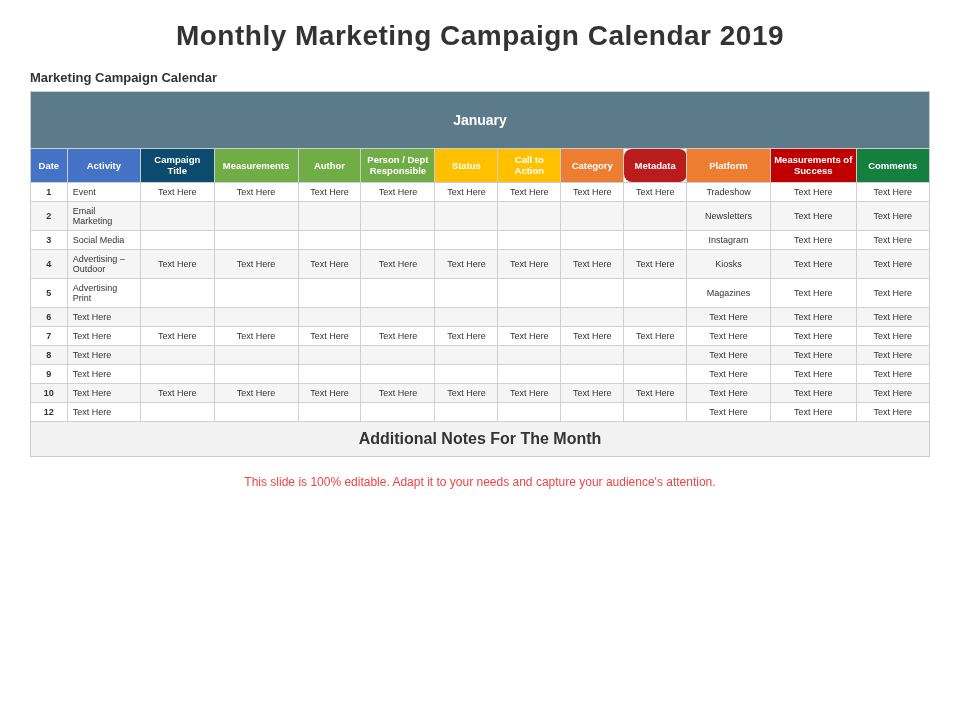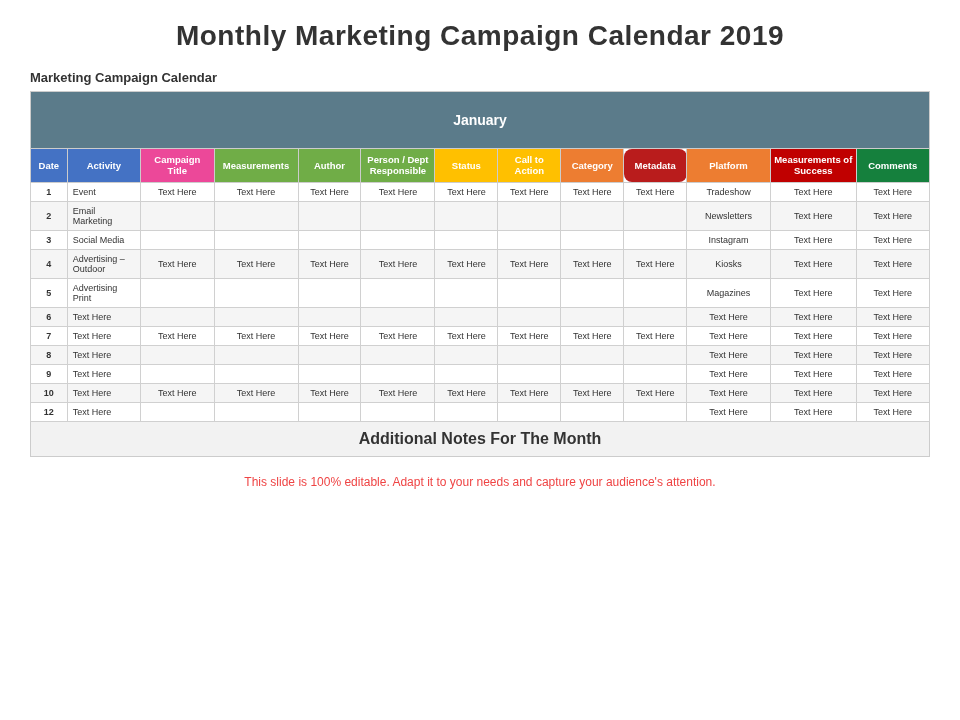--- a/index.html
+++ b/index.html
@@ -42,21 +42,21 @@
       text-align: center;
       font-weight: bold;
       font-size: 9.5px;
       padding: 5px 3px;
       border: 1px solid #ccc;
       vertical-align: middle;
       line-height: 1.2;
     }
     .col-date       { background: #4472c4; color: #fff; }
     .col-activity   { background: #4472c4; color: #fff; }
-    .col-campaign   { background: #ec4899; color: #fff; }
+    .col-campaign   { background: #0c4a6e; color: #fff; }
     .col-desc       { background: #70ad47; color: #fff; }
     .col-author     { background: #70ad47; color: #fff; }
     .col-person     { background: #70ad47; color: #fff; }
     .col-status     { background: #ffc000; color: #fff; }
     .col-cta        { background: #ffc000; color: #fff; }
     .col-category   { background: #ed7d31; color: #fff; }
     .col-metadata   { background: #b91c1c; color: #fff; border-radius: 8px; }
     .col-platform   { background: #ed7d31; color: #fff; }
     .col-measure    { background: #c00000; color: #fff; }
     .col-comments   { background: #15803d; color: #fff; margin-left: 35px; }

